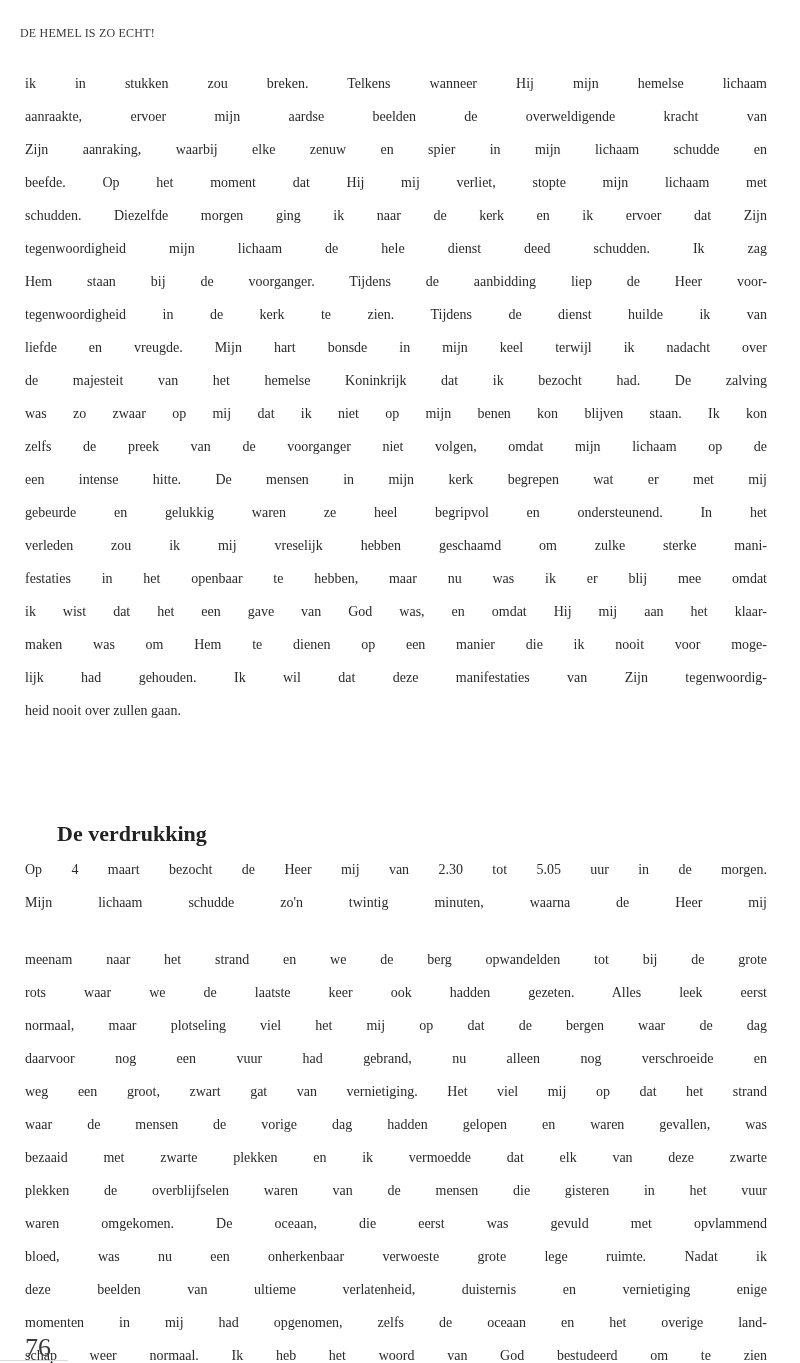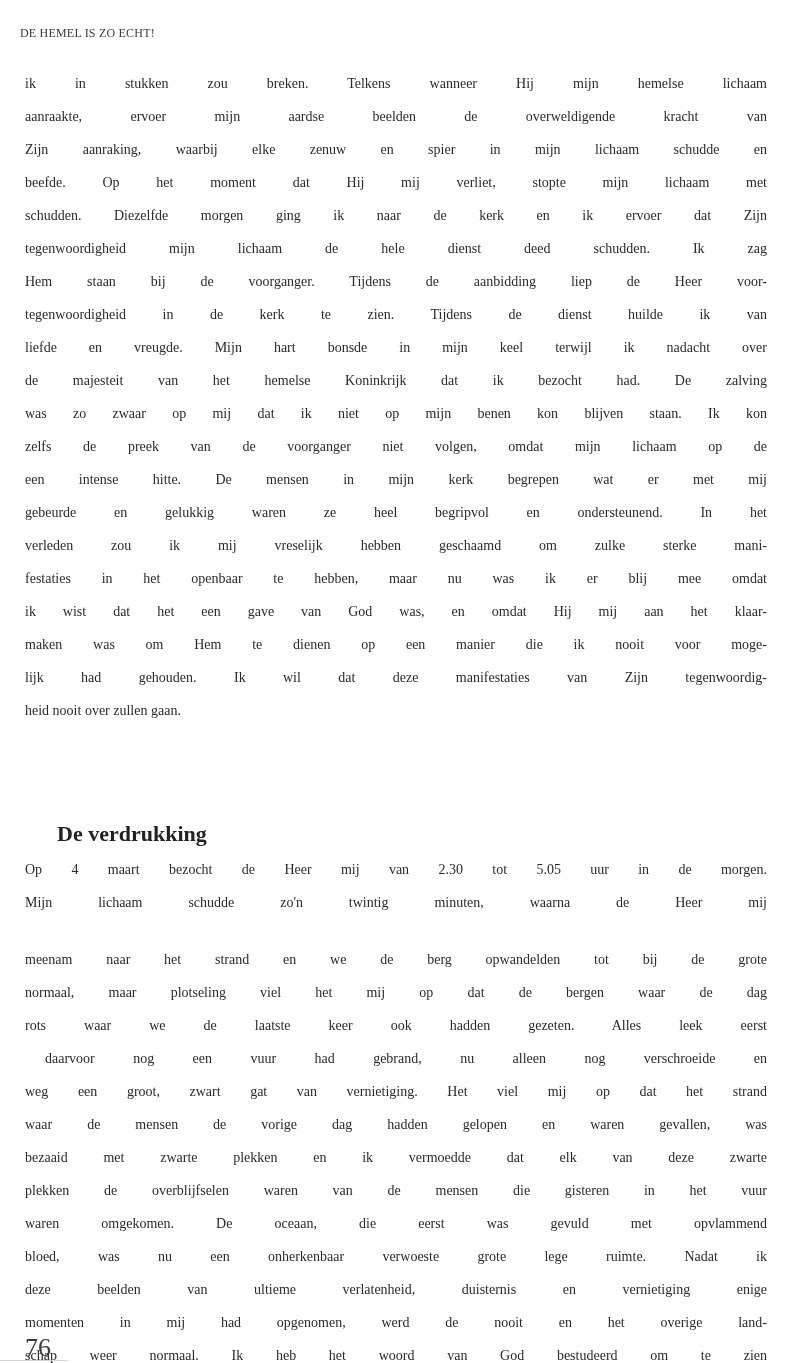--- a/index.html
+++ b/index.html
@@ -97,29 +97,29 @@
       <span class="line" style="display: block; width: auto;">lijk had gehouden. Ik wil dat deze manifestaties van Zijn tegenwoordig-</span>
       <span class="line last">heid nooit over zullen gaan.</span>
     </div>
 
   <div class="section-heading">De verdrukking</div>
 
   <div class="text-block" id="para2">
       <span class="line" style="display: block; width: auto;">Op 4 maart bezocht de Heer mij van 2.30 tot 5.05 uur in de morgen.</span>
       <span class="line" style="display: block; width: auto;">Mijn lichaam schudde zo'n twintig minuten, waarna de Heer mij</span>
       <span class="line" style="display: block; width: auto; margin-top: 24px;">meenam naar het strand en we de berg opwandelden tot bij de grote</span>
+      <span class="line" style="display: block; width: auto;">rots waar we de laatste keer ook hadden gezeten. Alles leek eerst</span>
       <span class="line" style="display: block; width: auto;">normaal, maar plotseling viel het mij op dat de bergen waar de dag</span>
-      <span class="line" style="display: block; width: auto;">rots waar we de laatste keer ook hadden gezeten. Alles leek eerst</span>
-      <span class="line" style="display: block; width: auto; margin-left: 20px;">daarvoor nog een vuur had gebrand, nu alleen nog verschroeide en</span>
+      <span class="line" style="display: block; width: auto;">daarvoor nog een vuur had gebrand, nu alleen nog verschroeide en</span>
       <span class="line" style="display: block; width: auto;">weg een groot, zwart gat van vernietiging. Het viel mij op dat het strand</span>
       <span class="line" style="display: block; width: auto;">waar de mensen de vorige dag hadden gelopen en waren gevallen, was</span>
       <span class="line" style="display: block; width: auto;">bezaaid met zwarte plekken en ik vermoedde dat elk van deze zwarte</span>
       <span class="line" style="display: block; width: auto;">plekken de overblijfselen waren van de mensen die gisteren in het vuur</span>
       <span class="line" style="display: block; width: auto;">waren omgekomen. De oceaan, die eerst was gevuld met opvlammend</span>
       <span class="line" style="display: block; width: auto;">bloed, was nu een onherkenbaar verwoeste grote lege ruimte. Nadat ik</span>
       <span class="line" style="display: block; width: auto;">deze beelden van ultieme verlatenheid, duisternis en vernietiging enige</span>
-      <span class="line" style="display: block; width: auto;">momenten in mij had opgenomen, werd de nooit en het overige land-</span>
+      <span class="line" style="display: block; width: auto;">momenten in mij had opgenomen, zelfs de oceaan en het overige land-</span>
       <span class="line" style="display: block; width: auto;">schap weer normaal. Ik heb het woord van God bestudeerd om te zien</span>
     </div>
 
   <div class="page-number">76</div>
   <div class="page-rule"></div>
 </div>
 
 </body></html>

